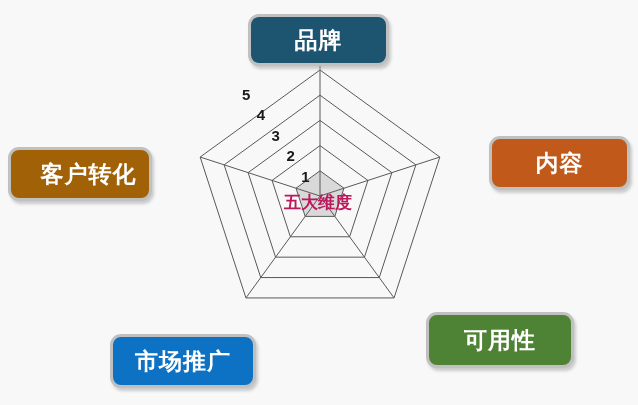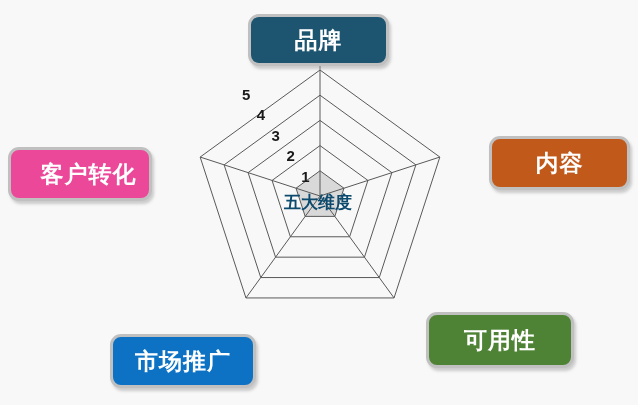--- a/index.html
+++ b/index.html
@@ -54,21 +54,21 @@
     font-size: 15px;
     font-weight: bold;
     color: #1a1a1a;
     font-family: "Liberation Sans", "DejaVu Sans", sans-serif;
     line-height: 1;
   }
   .center-label {
     position: absolute;
     font-size: 17px;
     font-weight: bold;
-    color: #0c4a6e;
+    color: #be185d;
     font-family: "Liberation Sans", "DejaVu Sans", sans-serif;
     white-space: nowrap;
     line-height: 1;
   }
 </style>
 </head>
 <body style="background: rgb(248, 248, 248);">
 
 <div id="stage">
 
@@ -111,17 +111,17 @@
   </div>
 
   <div class="dim-box" id="box-usability" style="background: rgb(78, 130, 52);">
     <span>可用性</span>
   </div>
 
   <div class="dim-box" id="box-marketing" style="background: rgb(13, 114, 196);">
     <span>市场推广</span>
   </div>
 
-  <div class="dim-box" id="box-conversion" style="background: #ec4899; padding-left: 17px;">
+  <div class="dim-box" id="box-conversion" style="background: #a16207; padding-left: 17px;">
     <span>客户转化</span>
   </div>
 
 </div>
 
 </body></html>

